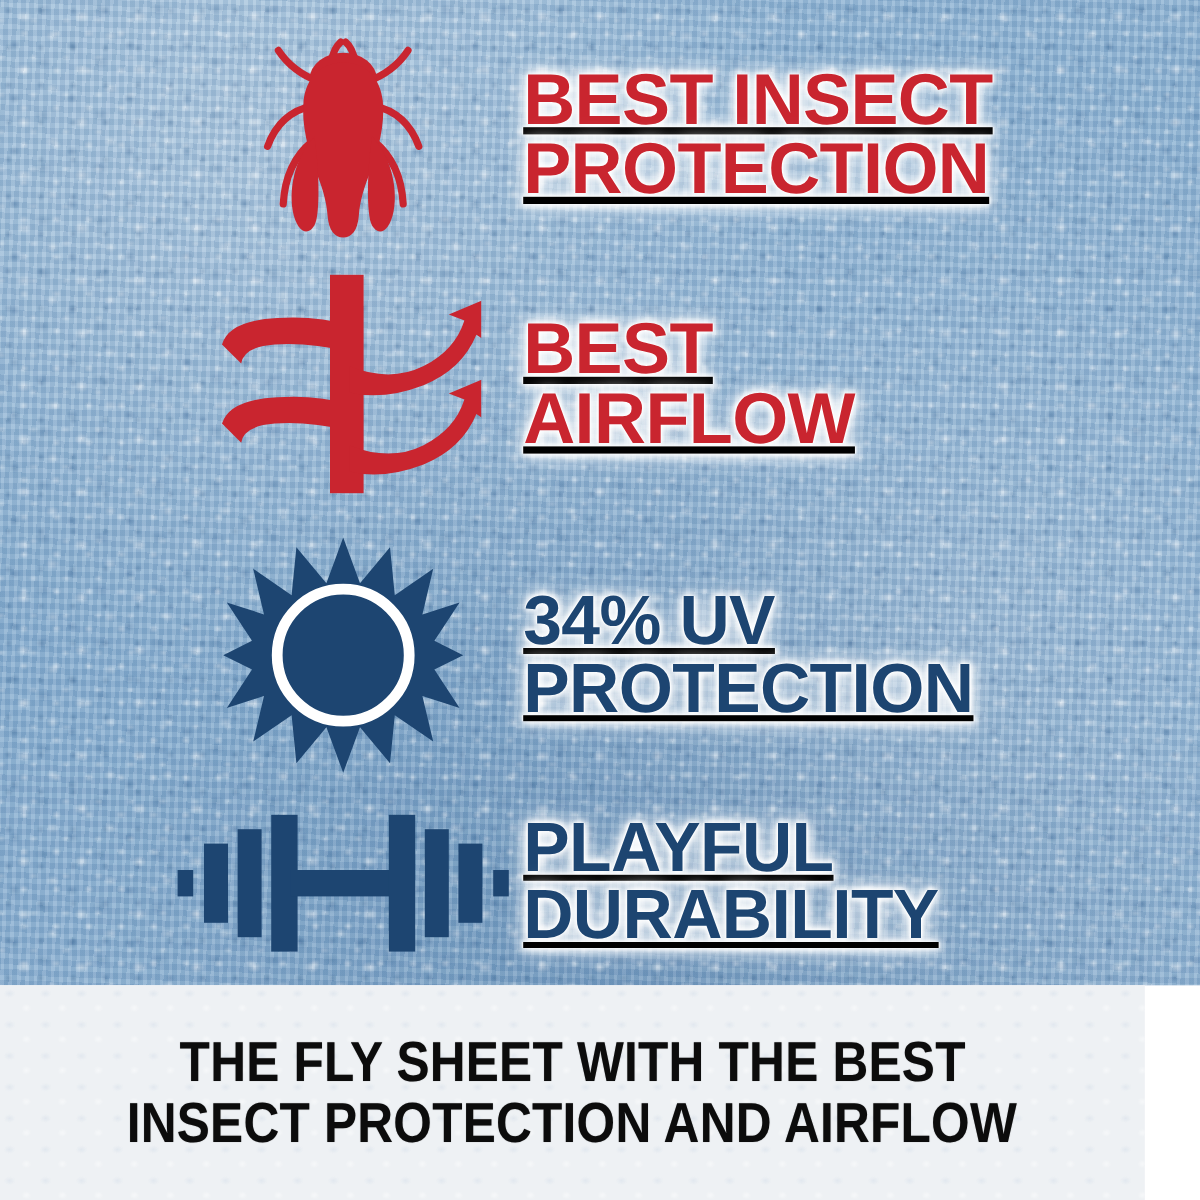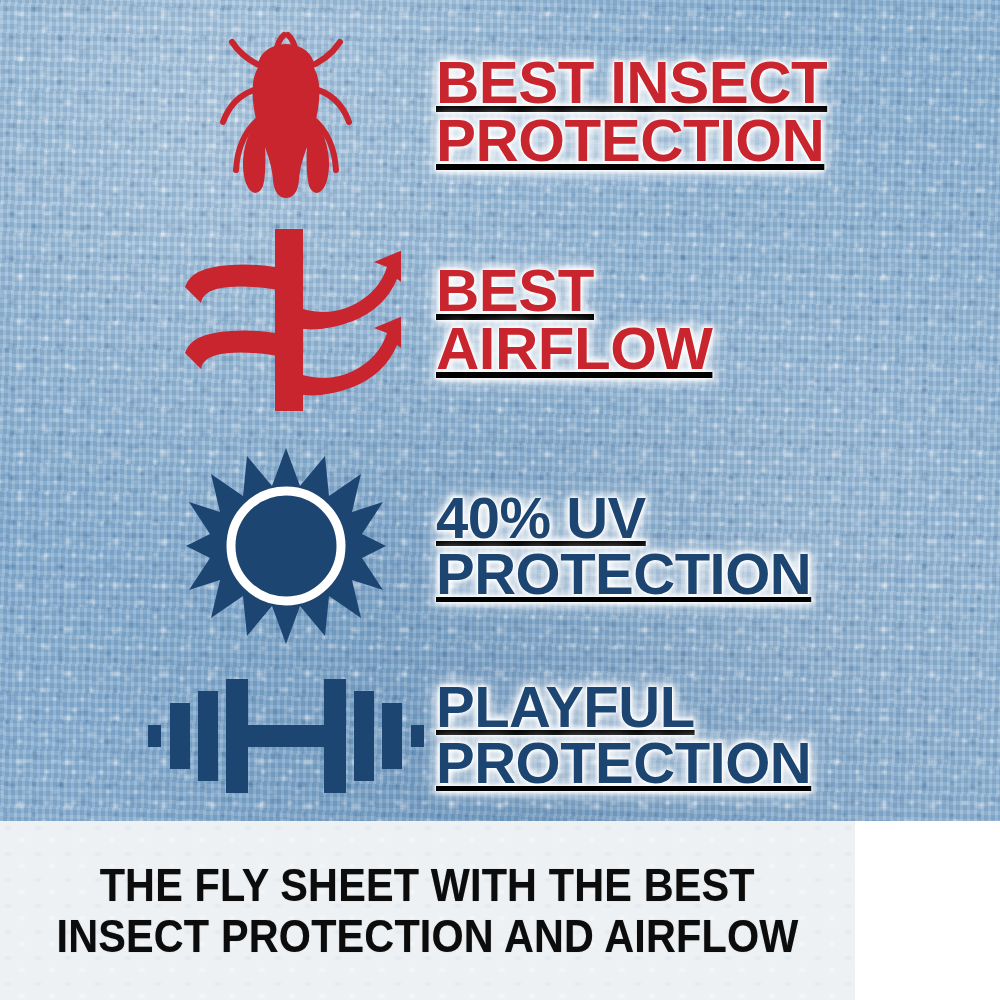--- a/index.html
+++ b/index.html
@@ -76,21 +76,21 @@
   #row3 .icon-cell{width:300px;height:210px;}
   #row4 .icon-cell{width:300px;height:160px;}
 
   #row1 .txt{font-size:60px;}
   #row2 .txt{font-size:60px;}
   #row3 .txt{font-size:58px;}
   #row4 .txt{font-size:58px;}
 
   
   #caption{
-    position:absolute;left:0;top:821px;width:855px;height:179px;
+    position:absolute;left:0;top:821px;width:954px;height:179px;
     background:#eef1f4;
     display:flex;flex-direction:column;align-items:center;justify-content:center;
   }
   #caption-bg{
     position:absolute;inset:0;
     background-image:
       radial-gradient(ellipse 7px 5px at 8px 7px, rgba(210,220,232,.55), rgba(210,220,232,0) 70%),
       radial-gradient(ellipse 6px 5px at 22px 19px, rgba(255,255,255,.6), rgba(255,255,255,0) 70%);
     background-size:30px 26px,30px 26px;
     opacity:.8;
@@ -181,42 +181,42 @@
     <div class="icon-cell">
       <svg width="200" height="200" viewBox="0 0 200 200">
 
         <polygon fill="#1D4571" points="
           100,2 114,40 139,10 143,50 175,28 166,66 197,56 176,88 200,100 176,112 197,144 166,134
           175,172 143,150 139,190 114,160 100,198 86,160 61,190 57,150 25,172 34,134 3,144 24,112
           0,100 24,88 3,56 34,66 25,28 57,50 61,10 86,40"></polygon>
         <circle cx="100" cy="100" r="55" fill="none" stroke="#ffffff" stroke-width="9"></circle>
       </svg>
     </div>
-    <div class="txt navy">40% UV
+    <div class="txt navy">34% UV
 PROTECTION</div>
   </div>
 
   <div class="row" id="row4">
     <div class="icon-cell">
       <svg width="280" height="140" viewBox="0 0 280 140">
         <g fill="#1D4571">
           <rect x="2" y="60" width="13" height="22"></rect>
           <rect x="24" y="38" width="20" height="66"></rect>
           <rect x="52" y="26" width="20" height="90"></rect>
           <rect x="80" y="14" width="22" height="114"></rect>
           <rect x="96" y="60" width="92" height="22"></rect>
           <rect x="178" y="14" width="22" height="114"></rect>
           <rect x="208" y="26" width="20" height="90"></rect>
           <rect x="236" y="38" width="20" height="66"></rect>
           <rect x="265" y="60" width="13" height="22"></rect>
         </g>
       </svg>
     </div>
     <div class="txt navy">PLAYFUL
-PROTECTION</div>
+DURABILITY</div>
   </div>
 
   <div id="caption">
     <div id="caption-bg"></div>
     <div class="cap-line">THE FLY SHEET WITH THE BEST</div>
     <div class="cap-line">INSECT PROTECTION AND AIRFLOW</div>
   </div>
 
 </div>
 

